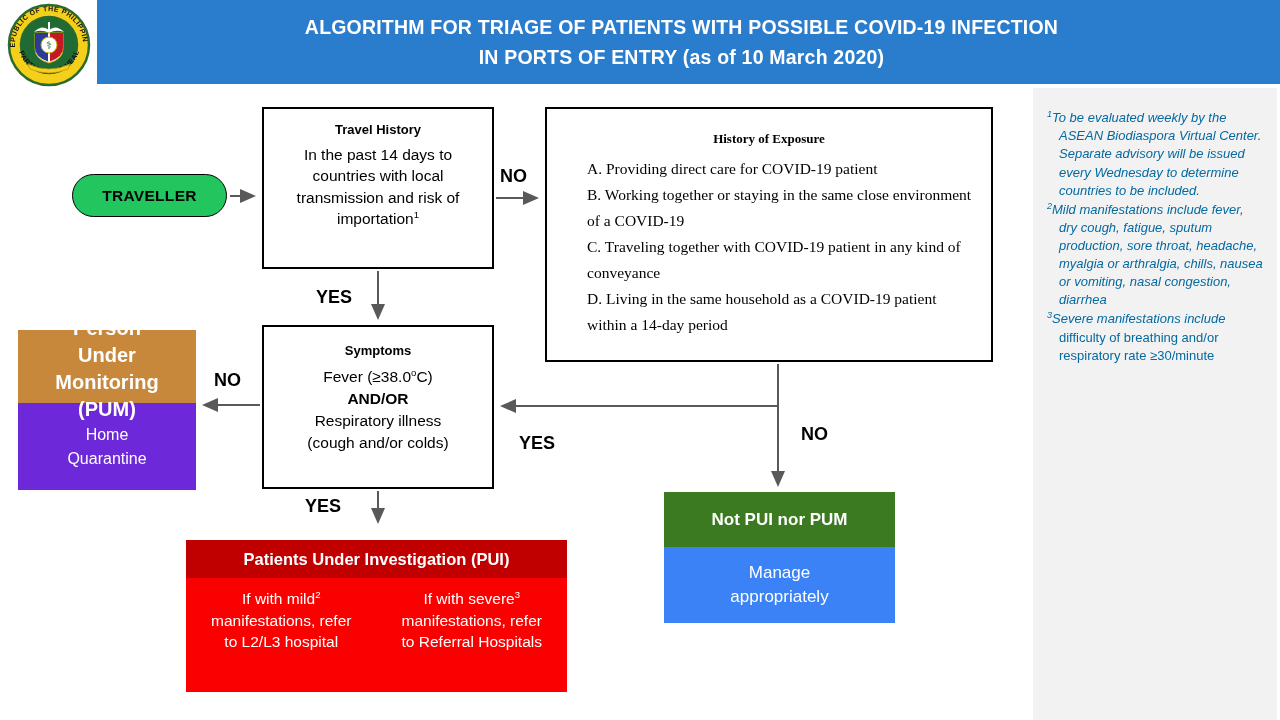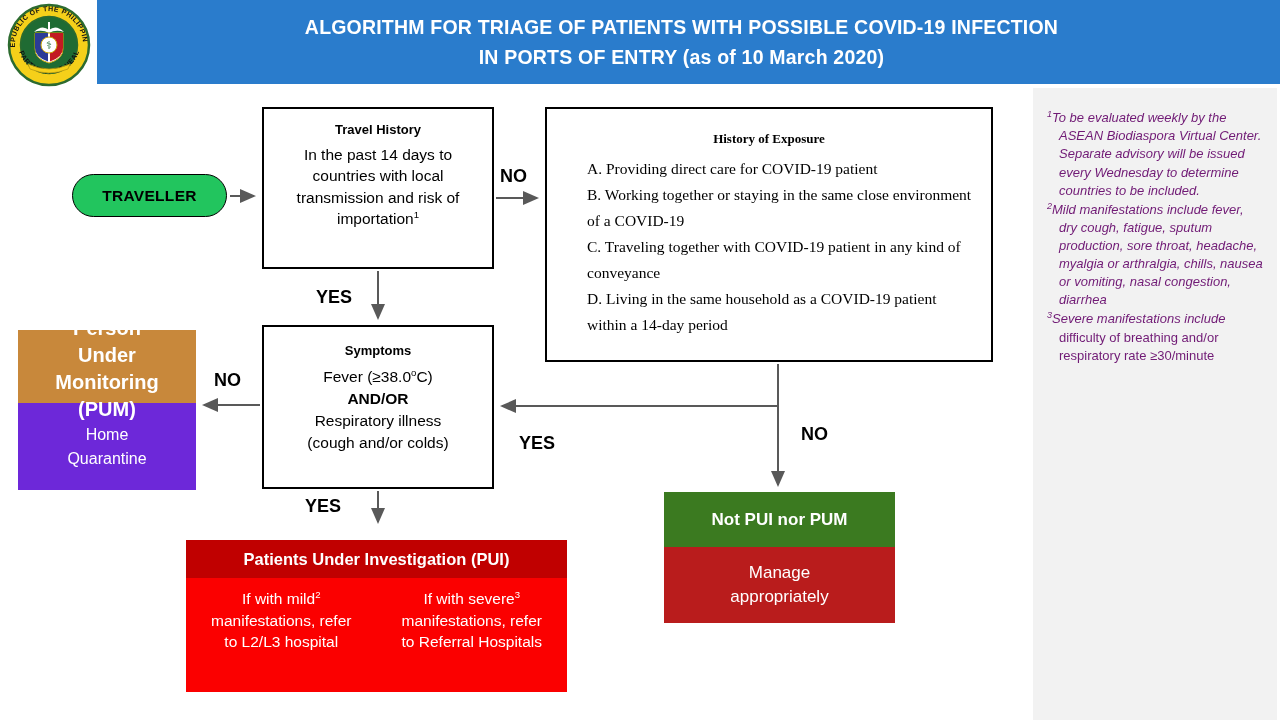--- a/index.html
+++ b/index.html
@@ -8,21 +8,21 @@
 
   
   .header-bar { position:absolute; left:97px; top:0; width:1183px; height:84px; background:#2A7CCC; }
   .logo-box { position:absolute; left:0; top:0; width:97px; height:90px; background:#ffffff; }
   .logo-box svg { position:absolute; left:4px; top:2px; }
   .title-wrap { position:absolute; left:110px; top:0; width:1183px; height:84px; display:flex; flex-direction:column; justify-content:center; align-items:center; padding-right:40px; }
   .title-line { color:#ffffff; font-weight:bold; font-size:19.5px; line-height:1.55; letter-spacing:.2px; white-space:nowrap; }
 
   
   .sidebar { position:absolute; left:1033px; top:88px; width:244px; height:632px; background:#F2F2F2; }
-  .footnotes { position:absolute; left:14px; top:20px; width:218px; color:#701a75; font-size:13px; line-height:1.39; font-style:italic; }
+  .footnotes { position:absolute; left:14px; top:20px; width:218px; color:#0369a1; font-size:13px; line-height:1.39; font-style:italic; }
   .footnote { padding-left:12px; text-indent:-12px; }
   .footnote sup { font-size:9px; font-style:italic; }
   .fn-normal { font-style:normal; }
 
   
   .wbox { position:absolute; background:#fff; border:2px solid #000; }
   .box-title { font-weight:bold; font-size:13px; text-align:center; }
   .oval { position:absolute; left:72px; top:174px; width:155px; height:43px; border:1.7px solid #000; border-radius:22px; background:#22c55e;
           display:flex; align-items:center; justify-content:center; font-weight:bold; font-size:15.5px; letter-spacing:.3px; }
 
@@ -42,21 +42,21 @@
   .pum-bottom div { font-size:16px; line-height:1.45; width:110px; }
 
   .pui { position:absolute; left:186px; top:540px; width:381px; height:152px; color:#fff; text-align:center; }
   .pui-header { height:38px; background:#C00000; font-weight:bold; font-size:16.5px; display:flex; align-items:center; justify-content:center; }
   .pui-body { height:114px; background:#FB0000; display:flex; }
   .pui-col { width:50%; padding-top:10px; font-size:15.5px; line-height:1.4; display:flex; justify-content:center; }
   .pui-col span.block { display:block; width:150px; }
 
   .npnp { position:absolute; left:664px; top:492px; width:231px; height:131px; color:#fff; text-align:center; }
   .npnp-header { height:55px; background:#3B7A20; font-weight:bold; font-size:17px; display:flex; align-items:center; justify-content:center; }
-  .npnp-body { height:76px; background:#b91c1c; font-size:17px; line-height:1.4; display:flex; align-items:center; justify-content:center; }
+  .npnp-body { height:76px; background:#3b82f6; font-size:17px; line-height:1.4; display:flex; align-items:center; justify-content:center; }
   .npnp-body div { width:150px; }
 
   sup.flow { font-size:62%; vertical-align:super; line-height:0; }
 
   
   .lbl { position:absolute; font-weight:bold; font-size:18px; color:#000; }
 
   #arrows { position:absolute; left:0; top:0; pointer-events:none; }
 </style>
 </head>

